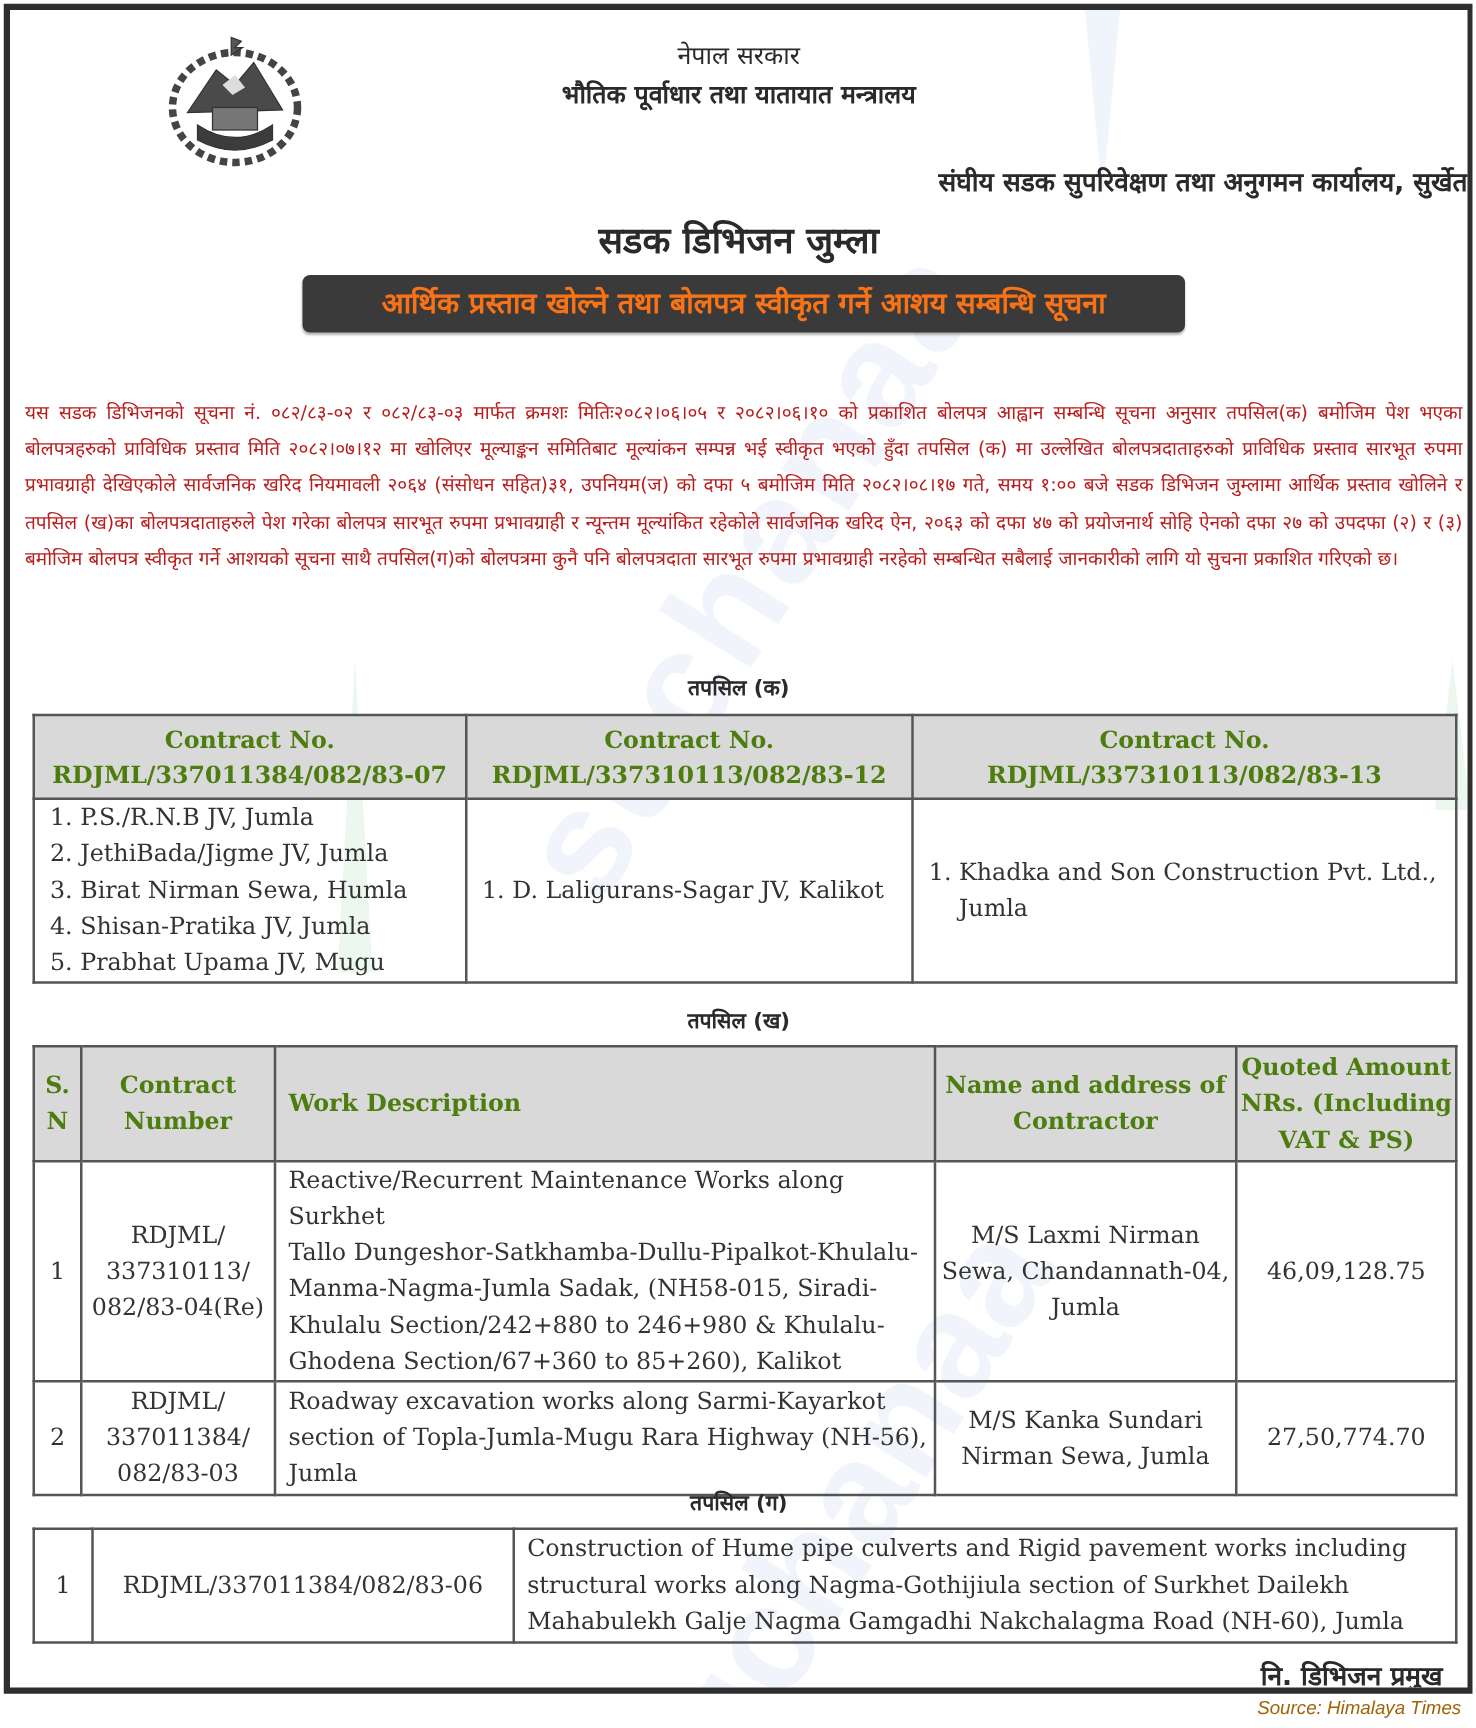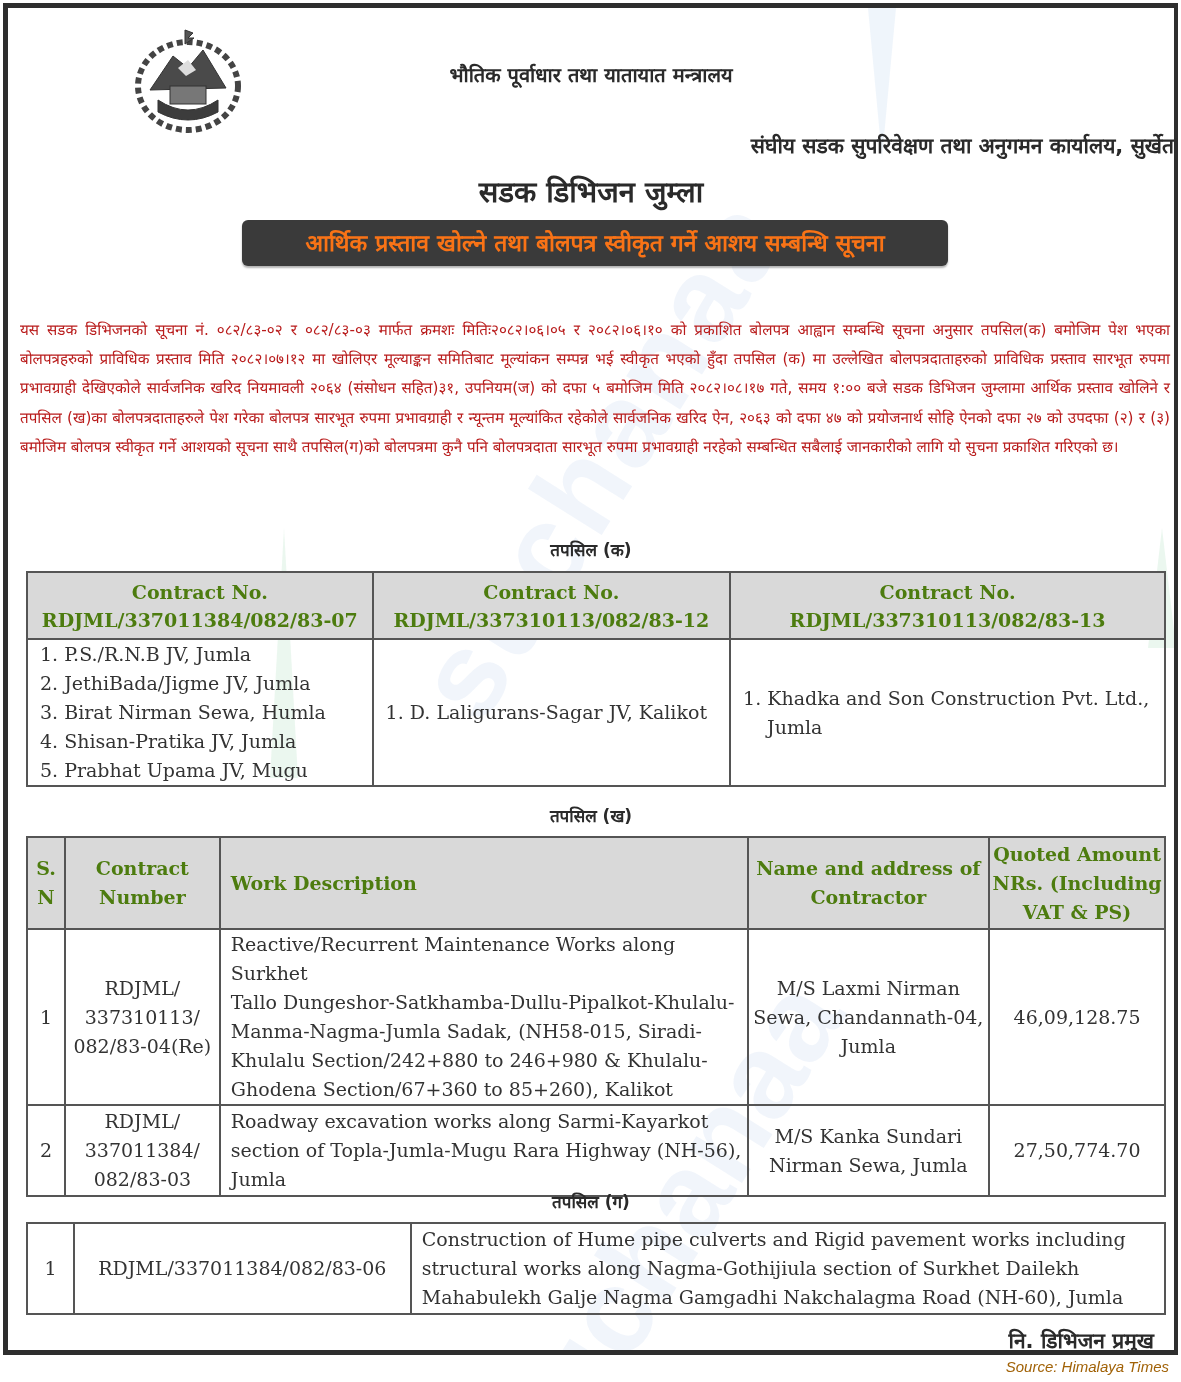--- a/index.html
+++ b/index.html
@@ -118,20 +118,21 @@
     <g fill="#555" stroke="#333" stroke-width="1">
       <ellipse cx="60" cy="58" rx="50" ry="44" fill="none" stroke-width="6" stroke-dasharray="6 4" stroke="#444"></ellipse>
       <polygon points="22,62 45,28 60,40 75,22 98,60" fill="#4a4a4a"></polygon>
       <polygon points="50,40 60,32 68,42 58,48" fill="#ddd" stroke="none"></polygon>
       <rect x="42" y="58" width="36" height="18" fill="#777"></rect>
       <path d="M30 72 Q60 92 90 72 L90 84 Q60 100 30 84 Z" fill="#3c3c3c"></path>
       <polygon points="57,2 57,16 66,10 60,10 65,5" fill="#555"></polygon>
     </g>
   </svg>
 
+  <div class="head-line h1">नेपाल सरकार</div>
   <div class="head-line h2">भौतिक पूर्वाधार तथा यातायात मन्त्रालय</div>
   <div class="head-line h4">संघीय सडक सुपरिवेक्षण तथा अनुगमन कार्यालय, सुर्खेत</div>
   <div class="head-line h5">सडक डिभिजन जुम्ला</div>
 
   <div class="banner">आर्थिक प्रस्ताव खोल्ने तथा बोलपत्र स्वीकृत गर्ने आशय सम्बन्धि सूचना</div>
 
   <div class="para">यस सडक डिभिजनको सूचना नं. ०८२/८३-०२ र ०८२/८३-०३ मार्फत क्रमशः मितिः२०८२।०६।०५ र २०८२।०६।१० को प्रकाशित बोलपत्र आह्वान सम्बन्धि सूचना अनुसार तपसिल(क) बमोजिम पेश भएका बोलपत्रहरुको प्राविधिक प्रस्ताव मिति २०८२।०७।१२ मा खोलिएर मूल्याङ्कन समितिबाट मूल्यांकन सम्पन्न भई स्वीकृत भएको हुँदा तपसिल (क) मा उल्लेखित बोलपत्रदाताहरुको प्राविधिक प्रस्ताव सारभूत रुपमा प्रभावग्राही देखिएकोले सार्वजनिक खरिद नियमावली २०६४ (संसोधन सहित)३१, उपनियम(ज) को दफा ५ बमोजिम मिति २०८२।०८।१७ गते, समय १:०० बजे सडक डिभिजन जुम्लामा आर्थिक प्रस्ताव खोलिने र तपसिल (ख)का बोलपत्रदाताहरुले पेश गरेका बोलपत्र सारभूत रुपमा प्रभावग्राही र न्यून्तम मूल्यांकित रहेकोले सार्वजनिक खरिद ऐन, २०६३ को दफा ४७ को प्रयोजनार्थ सोहि ऐनको दफा २७ को उपदफा (२) र (३) बमोजिम बोलपत्र स्वीकृत गर्ने आशयको सूचना साथै तपसिल(ग)को बोलपत्रमा कुनै पनि बोलपत्रदाता सारभूत रुपमा प्रभावग्राही नरहेको सम्बन्धित सबैलाई जानकारीको लागि यो सुचना प्रकाशित गरिएको छ।</div>
 
   <div class="sec-title" style="top:530px;">तपसिल (क)</div>
   <table class="tA">

